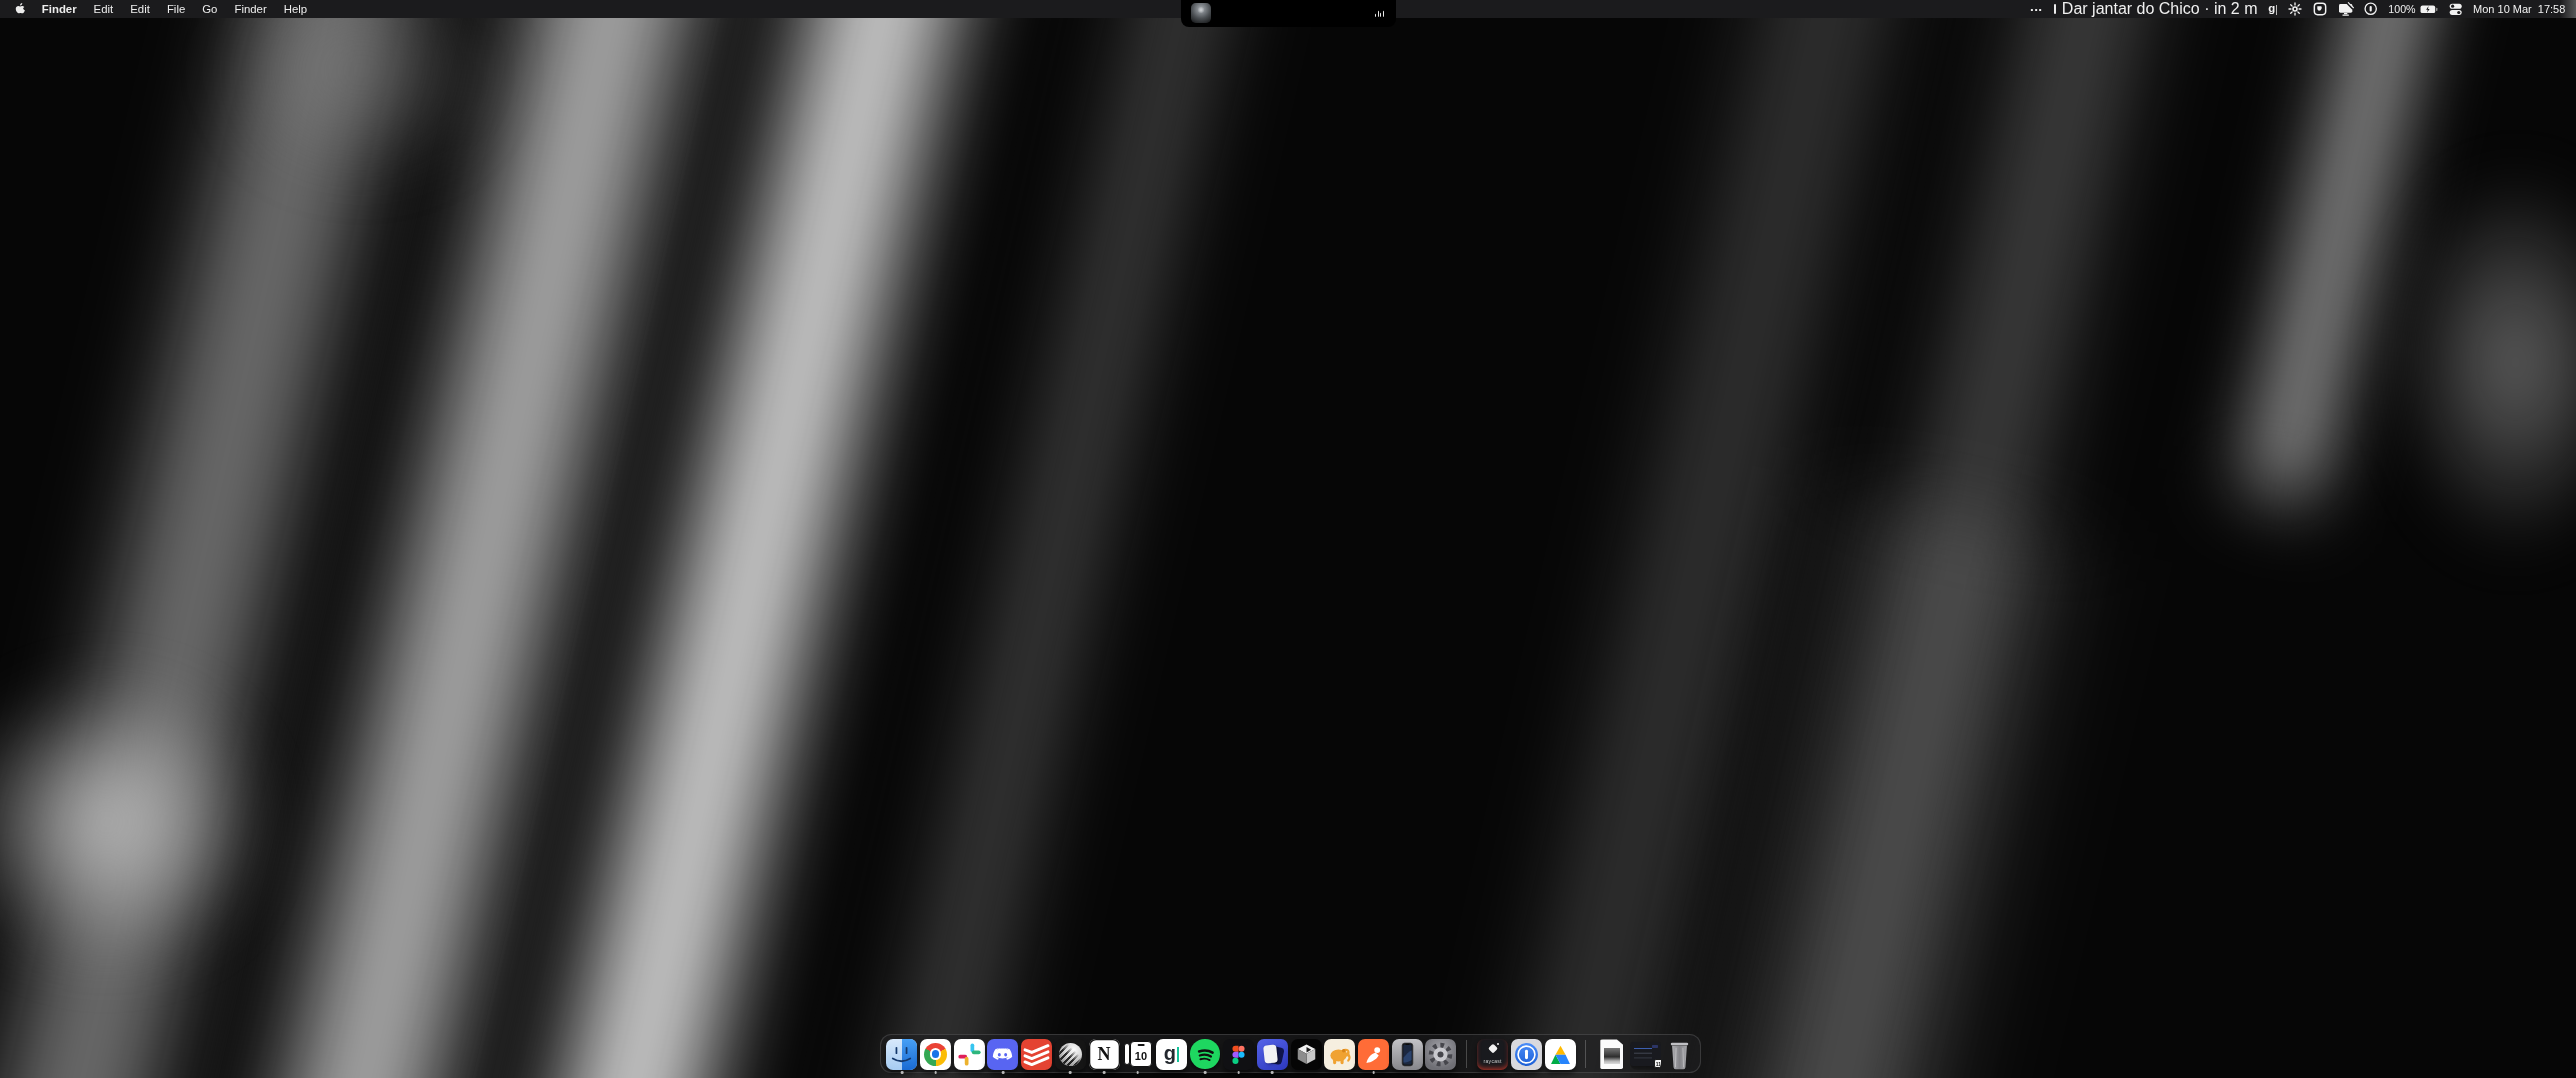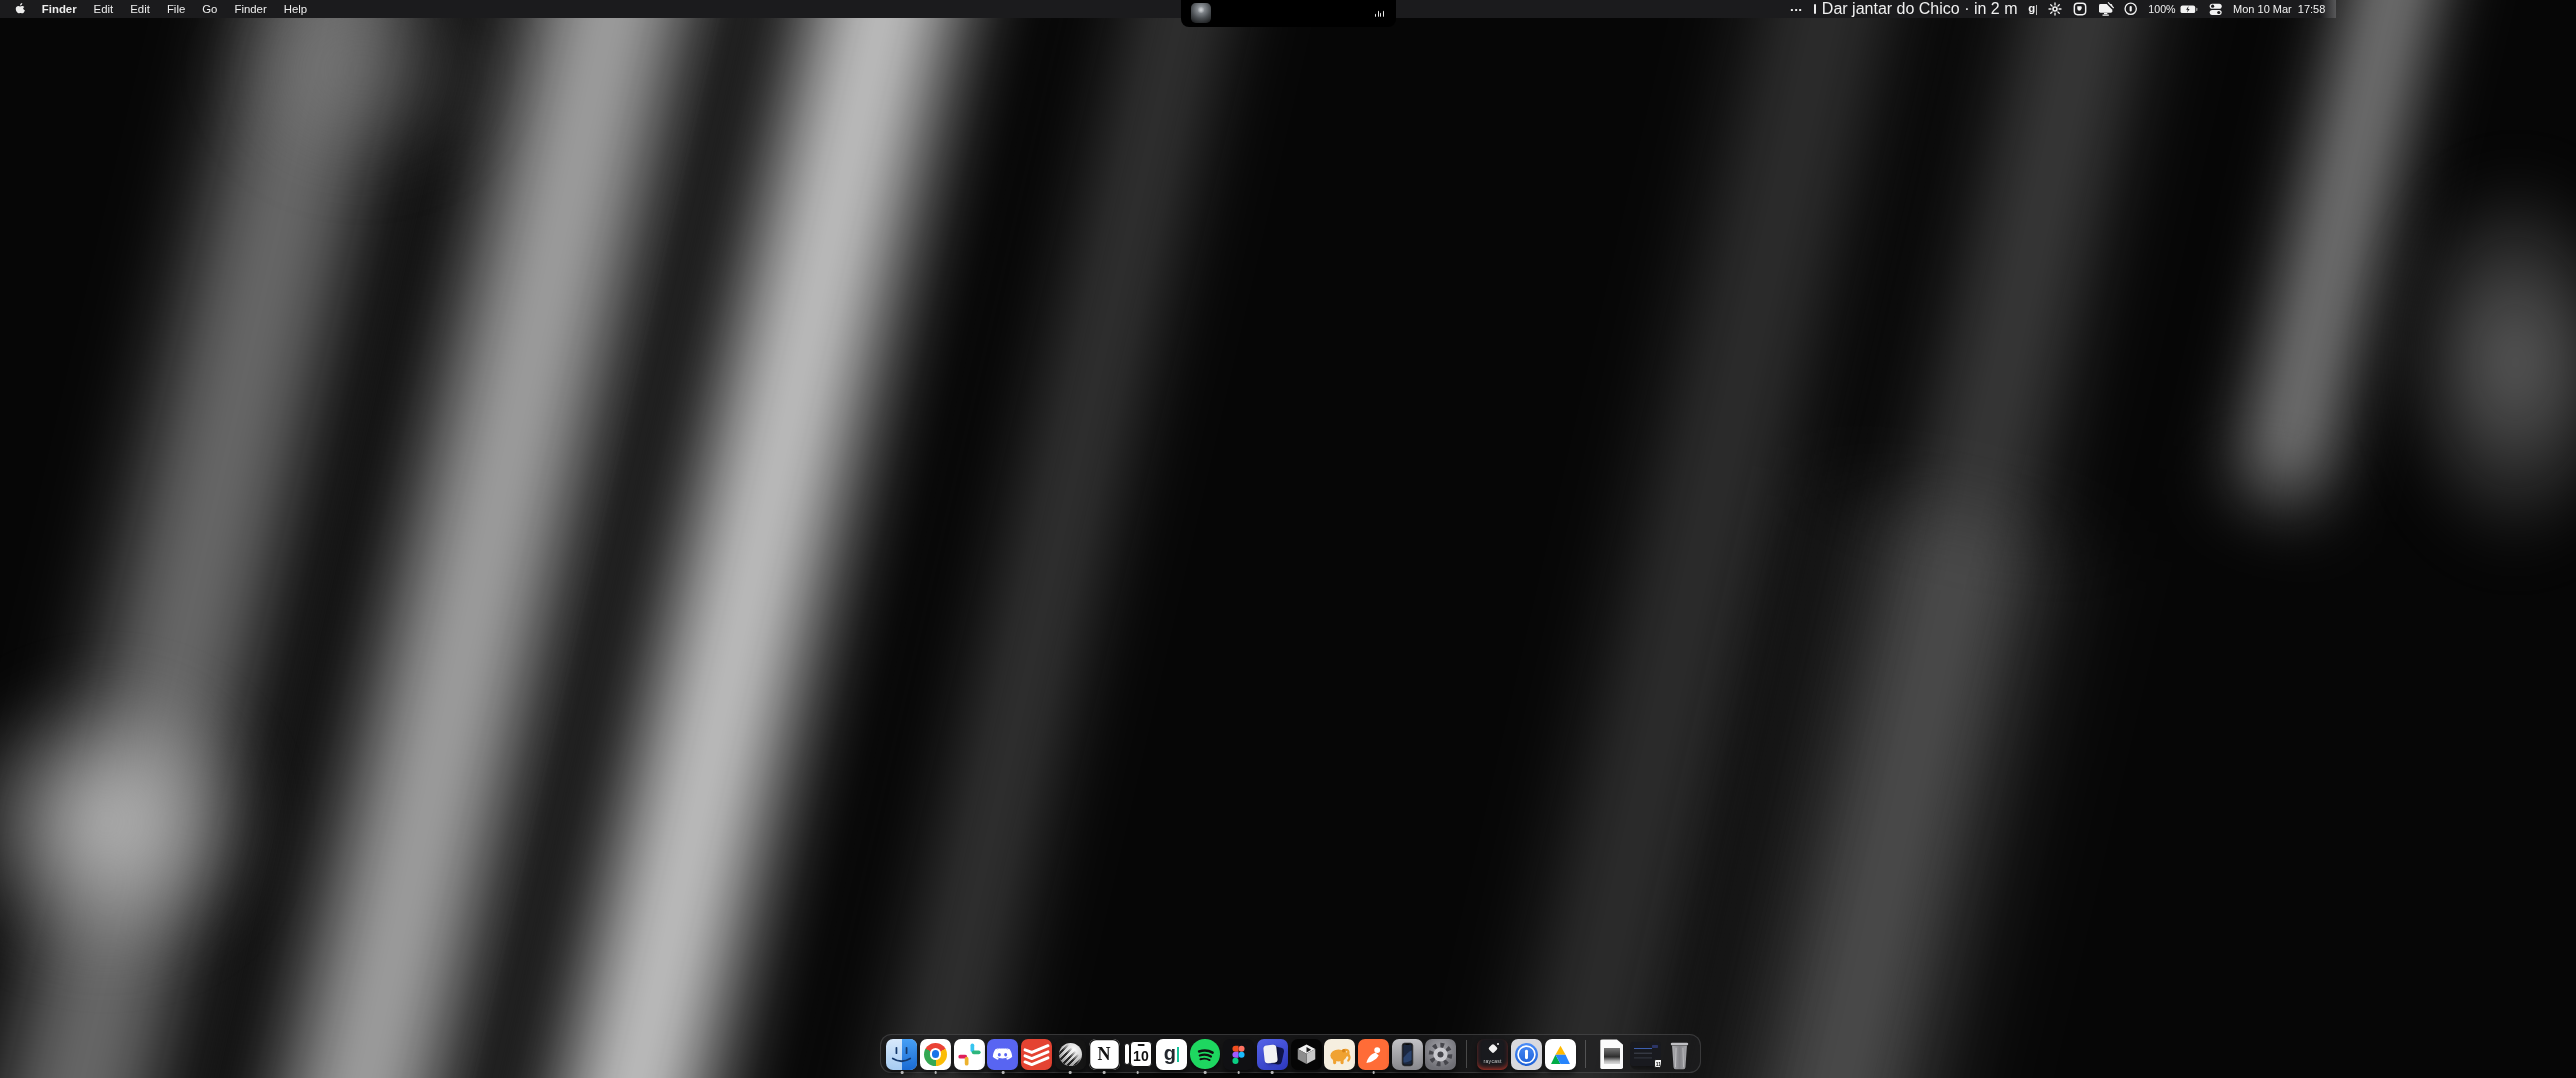--- a/index.html
+++ b/index.html
@@ -17,21 +17,21 @@
   .s5 { left:1607px; width:195px; background:linear-gradient(90deg,rgba(135,135,135,0) 0%,rgba(135,135,135,.34) 40%,rgba(135,135,135,.34) 60%,rgba(135,135,135,0) 100%); }
   .s6 { left:1875px; width:181px; background:linear-gradient(90deg,rgba(150,150,150,0) 0%,rgba(150,150,150,.4) 40%,rgba(150,150,150,.4) 60%,rgba(150,150,150,0) 100%); }
   .s7 { left:2301px; width:94px; top:-134px; height:637px; background:linear-gradient(90deg,rgba(226,226,226,0) 0%,rgba(226,226,226,.85) 45%,rgba(226,226,226,.85) 60%,rgba(226,226,226,0) 100%); }
   .s8 { left:1690px; width:349px; top:503px; height:872px; background:linear-gradient(90deg,rgba(140,140,140,0) 0%,rgba(140,140,140,.24) 40%,rgba(140,140,140,.24) 60%,rgba(140,140,140,0) 100%); }
   .blob { position:absolute; filter:blur(31px); border-radius:50%; }
   .b1 { left:-54px; top:678px; width:322px; height:288px; background:radial-gradient(ellipse at center,rgba(212,212,212,.8) 0%,rgba(212,212,212,0) 70%); }
   .b2 { left:2395px; top:168px; width:241px; height:389px; background:radial-gradient(ellipse at center,rgba(180,180,180,.55) 0%,rgba(180,180,180,0) 70%); }
   .b3 { left:221px; top:-40px; width:282px; height:221px; background:radial-gradient(ellipse at center,rgba(150,150,150,.4) 0%,rgba(150,150,150,0) 70%); }
 
   
-  #menubar { position:absolute; left:0; top:0; width:2336px; height:18px; background:#1b1b1d;
+  #menubar { position:absolute; left:0; top:0; width:2576px; height:18px; background:#1b1b1d;
              display:flex; align-items:center; justify-content:space-between; color:#ededed; font-size:11.4px; z-index:30; }
   .mb-left { display:flex; align-items:center; gap:17px; padding-left:14.8px; height:100%; }
   .mb-apple svg { display:block; width:10px; height:12px; fill:#ececec; }
   .mb-item { line-height:18px; cursor:default; }
   .mb-item.active { font-weight:bold; }
   .mb-right { display:flex; align-items:center; gap:10.7px; padding-right:10.7px; height:100%; }
   .mb-overflow { font-size:8px; letter-spacing:1.3px; color:#fff; }
   .event-pill { display:flex; align-items:center; gap:6px; }
   .event-bar { width:2.3px; height:10px; border-radius:1.3px; background:#ececec; }
   .event-text { font-size:16px; color:#f0f0f0; white-space:nowrap; }
@@ -100,21 +100,21 @@
             display:flex; align-items:center; justify-content:center; }
   .notion span { font-family:"Liberation Serif", serif; font-weight:bold; font-size:18px; color:#121212; }
   
   .ncal { background:transparent; overflow:visible; box-shadow:none; }
   .ncal-back { position:absolute; left:1.3px; top:4.7px; width:6.7px; height:22px; background:#fff;
                border:1.7px solid #121212; border-radius:3.4px; }
   .ncal-page { position:absolute; right:1.3px; top:2.7px; width:22px; height:25.5px; background:#fff;
                border:1.7px solid #121212; border-radius:4px; display:flex; align-items:center; justify-content:center; }
   .ncal-page i { position:absolute; top:2px; left:50%; transform:translateX(-50%); width:6.7px; height:2px;
                  background:#121212; border-radius:1px; }
-  .ncal-page span { font-weight:bold; font-size:14px; color:#111; margin-top:3.4px; }
+  .ncal-page span { font-weight:bold; font-size:11px; color:#111; margin-top:3.4px; }
   
   .gram { background:#fff; display:flex; align-items:center; justify-content:center; }
   .gram span { font-size:20px; font-weight:bold; color:#23282e; line-height:20px; margin-top:-2px; }
   .gram i { display:block; width:2px; height:15.4px; background:#15C39A; margin-left:1.3px; }
   
   .spotify { background:transparent; box-shadow:none; }
   .spotify-disc { position:absolute; inset:0.7px; border-radius:50%; background:#1ED760; box-shadow:0 3.4px 5.4px rgba(0,0,0,.45); }
   
   .figma { background:#101013; }
   

